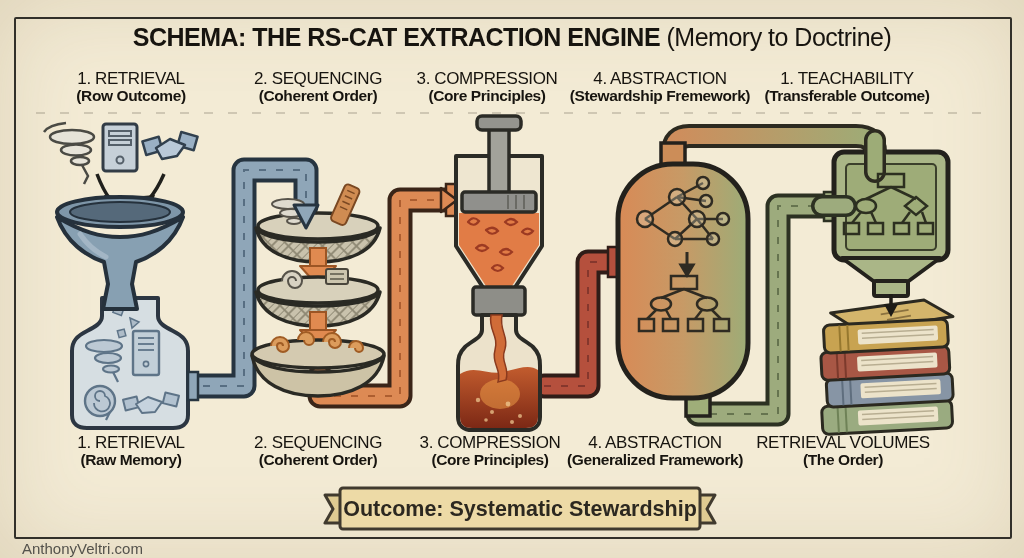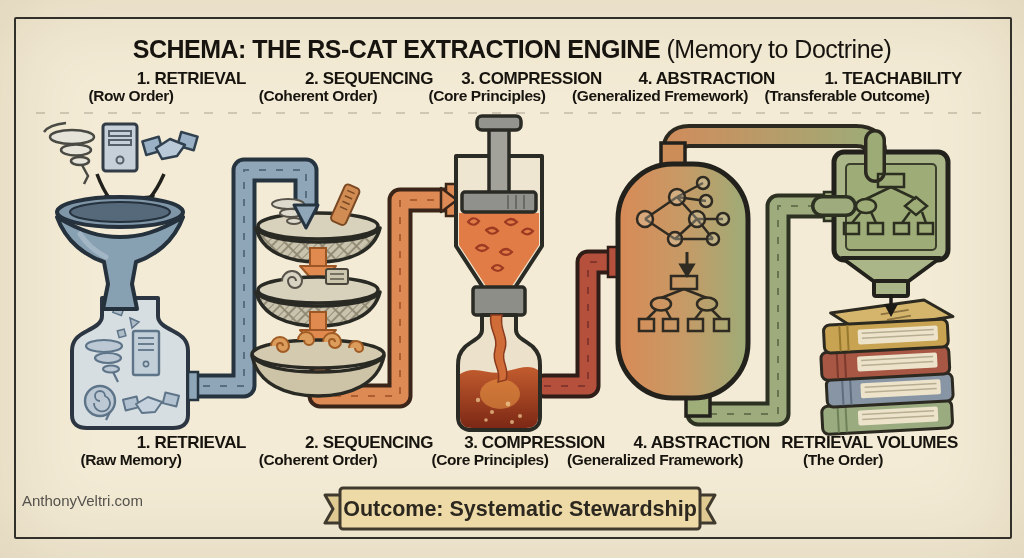--- a/index.html
+++ b/index.html
@@ -5,26 +5,26 @@
   html,body{margin:0;padding:0;background:#e8e0c8;}
   .canvas{
     position:relative;width:1024px;height:558px;overflow:hidden;
     background:#f3ebd5;
     box-shadow:inset 0 0 90px rgba(150,128,88,.22);
     font-family:"Liberation Sans",sans-serif;color:#17140f;
   }
   .frame{position:absolute;left:14px;top:17px;right:12px;bottom:19px;
     border:2.5px solid #32302a;border-radius:2px;}
   .title{position:absolute;left:0;top:23px;width:100%;text-align:center;
-    font-size:25px;font-weight:700;letter-spacing:-.5px;white-space:nowrap;margin-top:12px;}
+    font-size:25px;font-weight:700;letter-spacing:-.5px;white-space:nowrap;}
   .title .t-sub{font-weight:400;}
   .stage-label{position:absolute;width:230px;text-align:center;line-height:1.08;}
-  .stage-label .l1{font-size:17px;font-weight:700;letter-spacing:-.4px;text-align:right;}
+  .stage-label .l1{font-size:17px;font-weight:400;letter-spacing:-.4px;}
   .stage-label .l2{font-size:15.5px;font-weight:700;letter-spacing:-.4px;}
-  .watermark{position:absolute;left:22px;top:492px;font-size:15px;color:#54524c;}
+  .watermark{position:absolute;left:22px;top:540px;font-size:15px;color:#54524c;}
   svg.art{position:absolute;left:0;top:0;}
   text.banner-text{font-family:"Liberation Sans",sans-serif;}
 </style>
 </head>
 <body>
 
 <div class="canvas">
 
   <svg class="art" width="1024" height="558" viewBox="0 0 1024 558">
     <defs>
@@ -352,33 +352,33 @@
       <text class="banner-text" x="520" y="516" text-anchor="middle" font-size="21.5" font-weight="bold" fill="#2c2820">Outcome: Systematic Stewardship</text>
     </g>
   </svg>
 
   <div class="frame"></div>
 
   <div class="title"><span class="t-main">SCHEMA: THE RS-CAT EXTRACTION ENGINE</span><span class="t-sub"> (Memory to Doctrine)</span></div>
 
   <div class="stage-label" style="left:16px;top:70px;">
     <div class="l1">1. RETRIEVAL</div>
-    <div class="l2">(Row Order)</div>
+    <div class="l2">(Row Outcome)</div>
   </div>
   <div class="stage-label" style="left:203px;top:70px;">
     <div class="l1">2. SEQUENCING</div>
     <div class="l2">(Coherent Order)</div>
   </div>
   <div class="stage-label" style="left:372px;top:70px;">
     <div class="l1">3. COMPRESSION</div>
     <div class="l2">(Core Principles)</div>
   </div>
   <div class="stage-label" style="left:545px;top:70px;">
     <div class="l1">4. ABSTRACTION</div>
-    <div class="l2">(Generalized Fremework)</div>
+    <div class="l2">(Stewardship Fremework)</div>
   </div>
   <div class="stage-label" style="left:732px;top:70px;">
     <div class="l1">1. TEACHABILITY</div>
     <div class="l2">(Transferable Outcome)</div>
   </div>
 
   <div class="stage-label" style="left:16px;top:434px;">
     <div class="l1">1. RETRIEVAL</div>
     <div class="l2">(Raw Memory)</div>
   </div>

